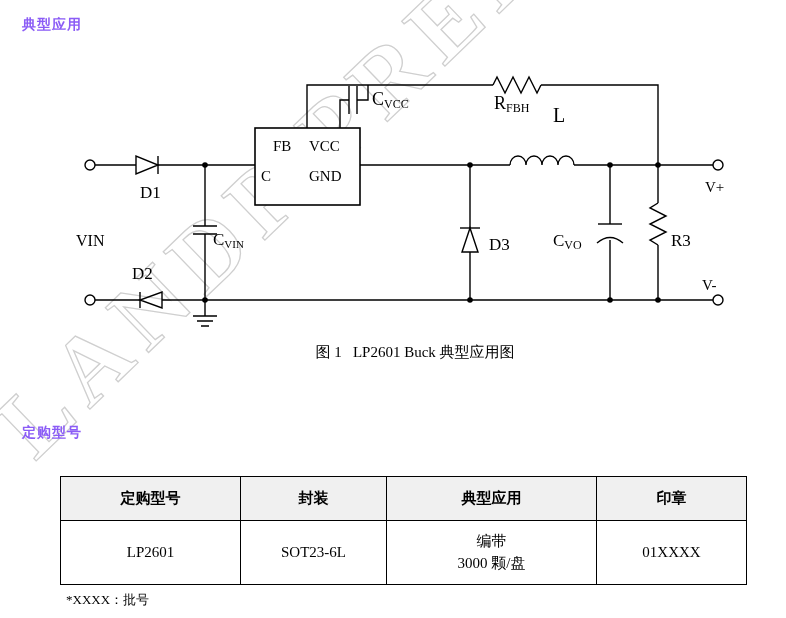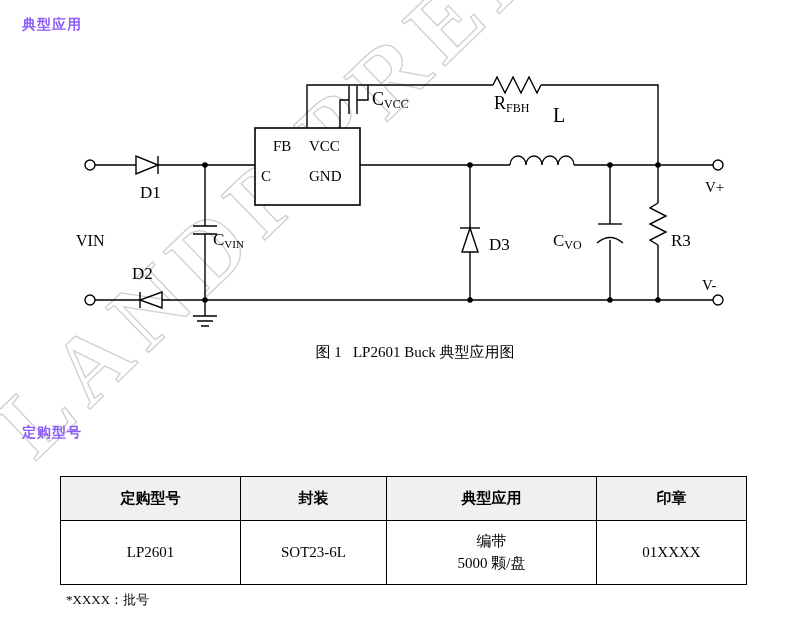--- a/index.html
+++ b/index.html
@@ -177,21 +177,21 @@
         <th>印章</th>
       </tr>
     </thead>
     <tbody>
       <tr>
         <td>LP2601</td>
         <td>SOT23-6L</td>
         <td>
           <div class="cell-2line">
             <div>编带</div>
-            <div>5000 颗/盘</div>
+            <div>3000 颗/盘</div>
           </div>
         </td>
         <td>01XXXX</td>
       </tr>
     </tbody>
   </table>
 
   <div id="footnote">*XXXX：批号</div>
 
 </div>

